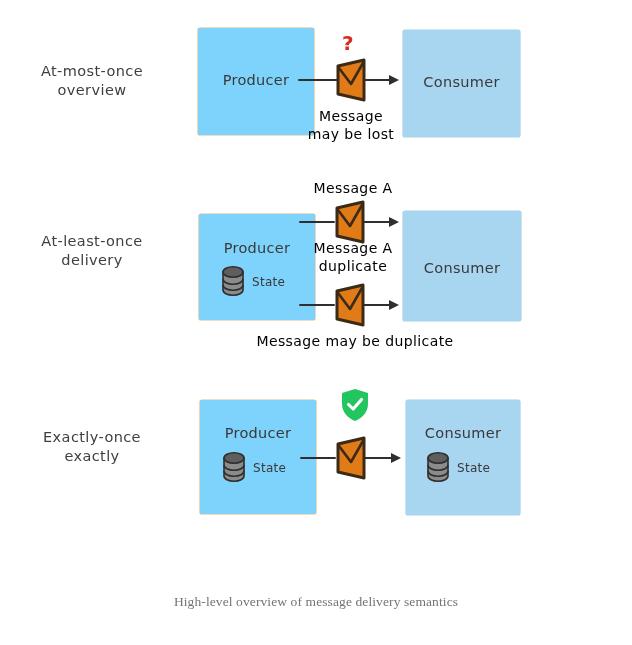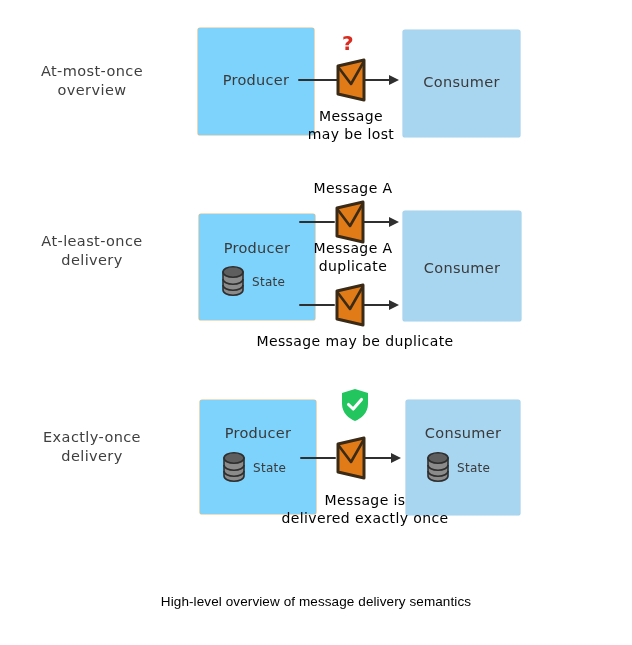--- a/index.html
+++ b/index.html
@@ -112,23 +112,23 @@
     color: #d92b20;
     line-height: 1;
   }
 
   
   #figure-caption {
     position: absolute;
     left: 0;
     width: 632px;
     text-align: center;
-    font-family: Liberation Sans, sans-serif;
+    font-family: Liberation Serif, serif;
     font-size: 13.5px;
-    color: #000000;
+    color: #737373;
     letter-spacing: .1px;
   }
 </style>
 </head>
 <body>
 
 <div id="canvas">
 
   <div class="abs" style="left:0; top:0; width:632px; height:170px;">
 
@@ -210,21 +210,21 @@
         <polyline points="4,10 16,26 28,5" fill="none" stroke="#3a2a16" stroke-width="2.6" stroke-linejoin="round" stroke-linecap="round"></polyline>
       </svg>
     </div>
 
     <div class="abs hand annot" style="left:180px; top:163px; width:350px;">Message may be duplicate</div>
   </div>
 
   <div class="abs" style="left:0; top:360px; width:632px; height:200px;">
 
     <div class="abs hand row-label" style="top:68px;">Exactly-once
-delivery</div>
+exactly</div>
 
     <div class="abs node-box producer" style="left:184px; top:40px; width:116px; height:114px;">
       <div class="node-title hand" style="top:24px;">Producer</div>
       <div class="state-row" style="left:22px; top:52px;">
         <span>
           <svg width="24" height="30" viewBox="0 0 24 30">
             <g stroke="#2e2e2e" stroke-width="1.6">
               <path d="M2 6 v18 a10 5.2 0 0 0 20 0 V6 Z" fill="#8b8b8b"></path>
               <ellipse cx="12" cy="6" rx="10" ry="5.2" fill="#5e5e5e"></ellipse>
               <path d="M2 13 a10 5.2 0 0 0 20 0" fill="none"></path>
@@ -265,19 +265,17 @@
     <div class="arrow-line" style="left:362px; top:97px; width:32px;"></div>
     <div class="arrow-head" style="left:391px; top:92.5px;"></div>
 
     <div class="envelope" style="left:335px; top:76px; width:32px; height:44px;">
       <svg width="32" height="44" viewBox="0 0 32 44">
         <polygon points="3,8 29,2 29,42 3,36" fill="#E07B18" stroke="#3a2a16" stroke-width="3" stroke-linejoin="round"></polygon>
         <polyline points="4,10 16,26 28,5" fill="none" stroke="#3a2a16" stroke-width="2.6" stroke-linejoin="round" stroke-linecap="round"></polyline>
       </svg>
     </div>
 
-    <div class="abs hand annot" style="left:250px; top:132px; width:230px;">Message is
-delivered exactly once</div>
   </div>
 
   <div id="figure-caption" style="top:594px;">High-level overview of message delivery semantics</div>
 
 </div>
 
 </body></html>

